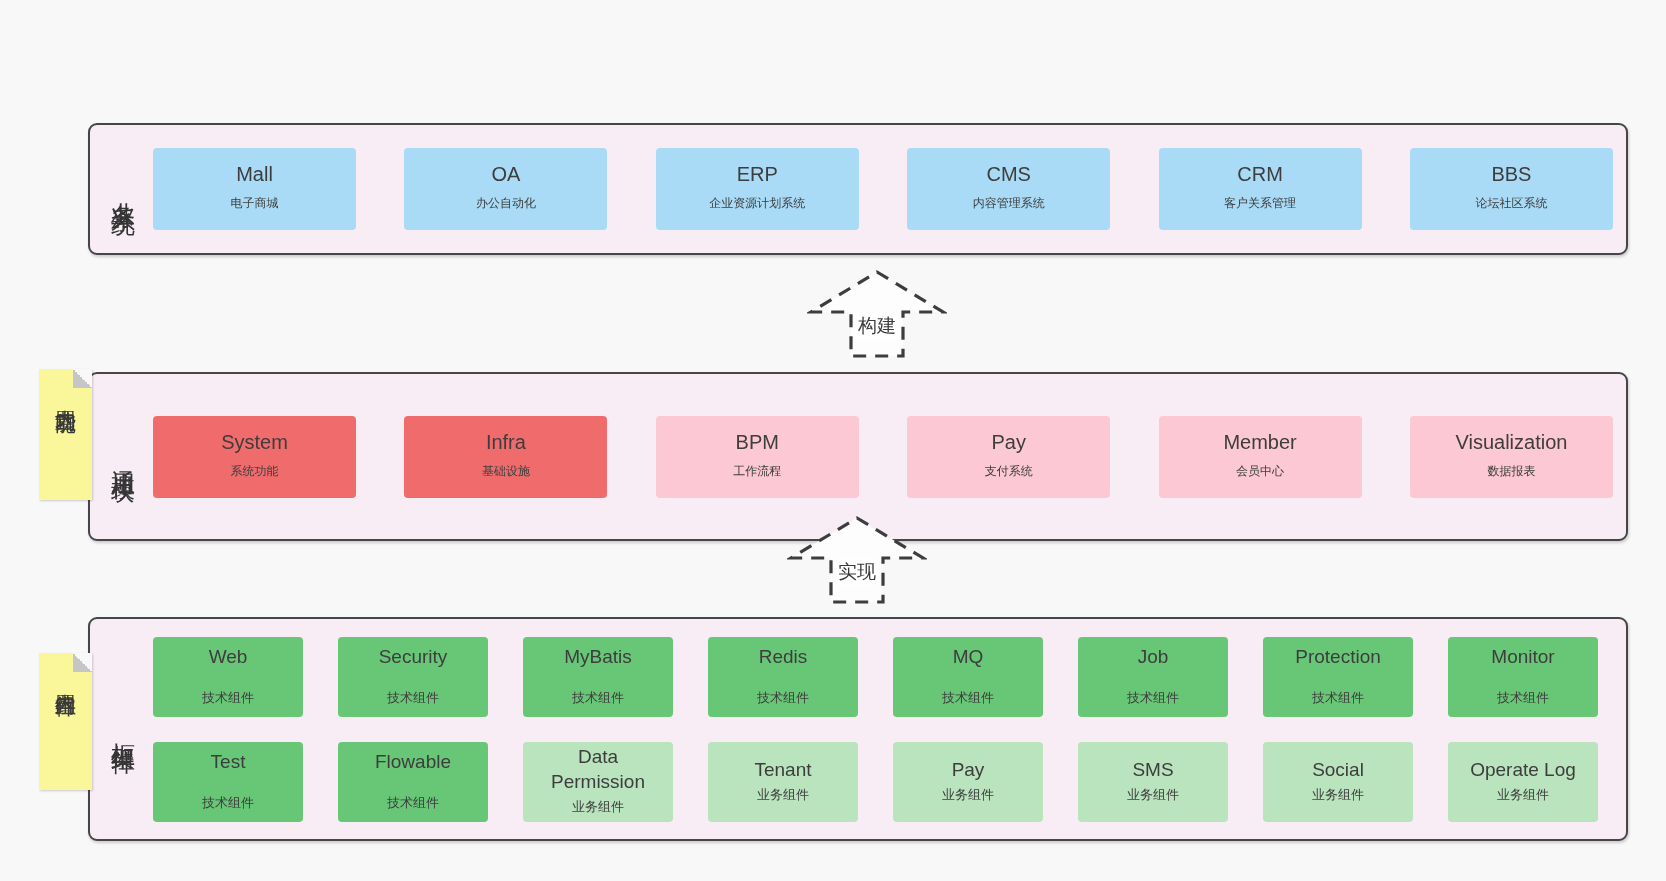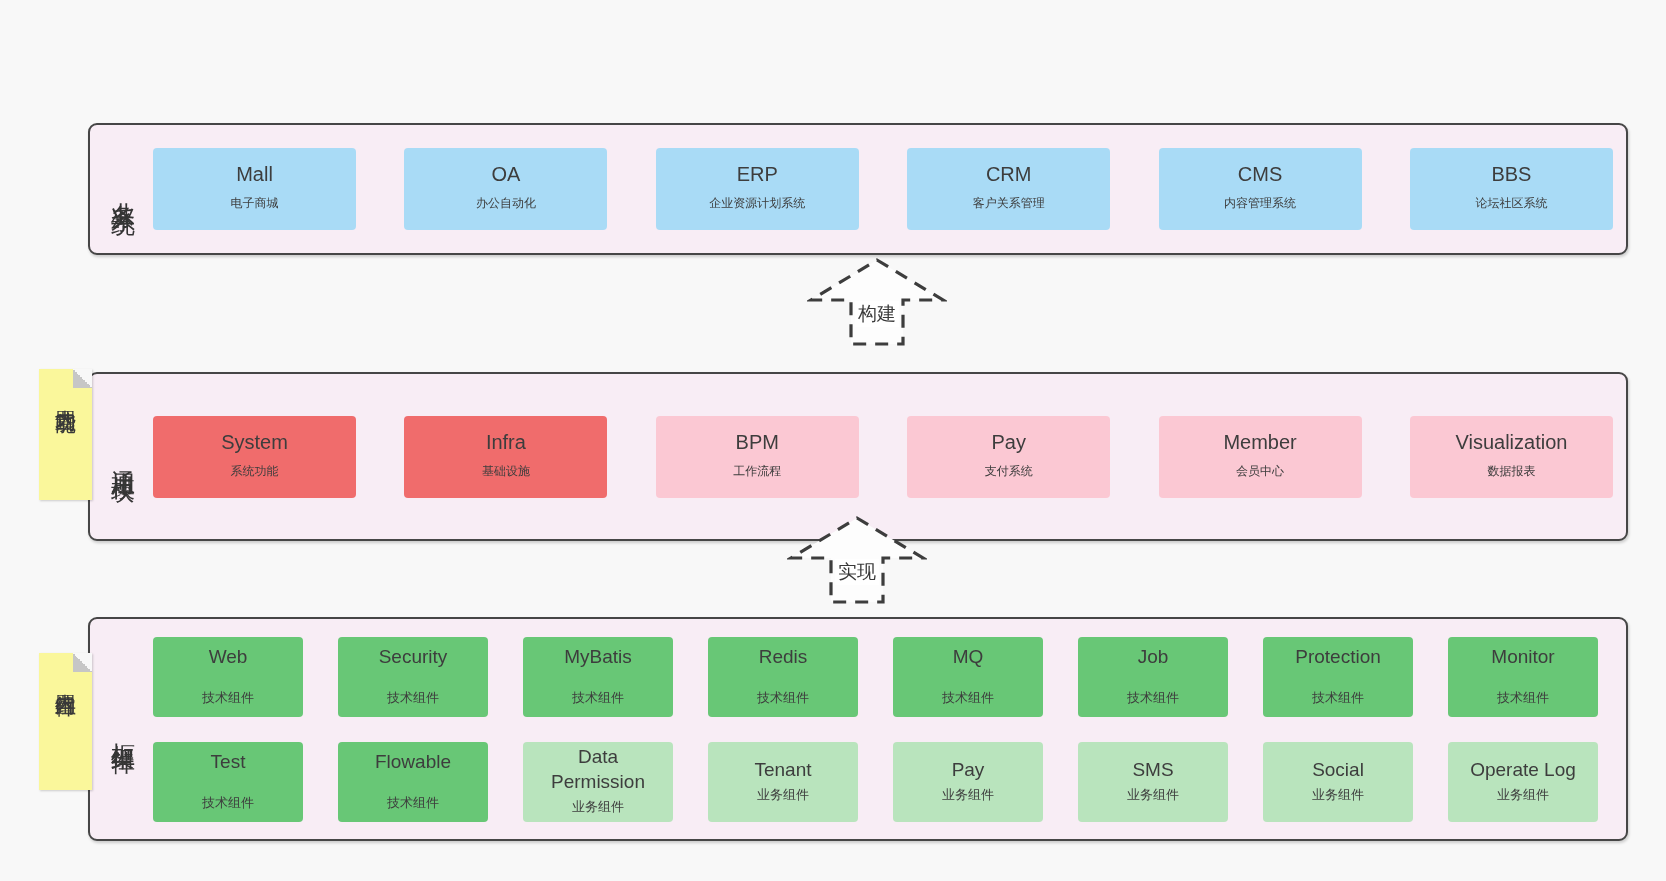--- a/index.html
+++ b/index.html
@@ -116,21 +116,21 @@
     letter-spacing: 1px;
     color: #383838;
   }
 
   
   .arrow {
     position: absolute;
     width: 140px;
     height: 92px;
   }
-  #arrow-build     { left: 807px; top: 256px; }
+  #arrow-build     { left: 807px; top: 268px; }
   #arrow-implement { left: 787px; top: 514px; }
   .arrow svg { display: block; }
   .arrow polygon {
     fill: #fdfdfd;
     stroke: #3d3d3d;
     stroke-width: 3.2;
     stroke-dasharray: 13 9;
   }
   .arrow-label {
     position: absolute;
@@ -158,26 +158,26 @@
       </div>
       <div class="box box6 blue">
         <div class="t">OA</div>
         <div class="s">办公自动化</div>
       </div>
       <div class="box box6 blue">
         <div class="t">ERP</div>
         <div class="s">企业资源计划系统</div>
       </div>
       <div class="box box6 blue">
+        <div class="t">CMS</div>
+        <div class="s">内容管理系统</div>
+      </div>
+      <div class="box box6 blue">
         <div class="t">CRM</div>
         <div class="s">客户关系管理</div>
-      </div>
-      <div class="box box6 blue">
-        <div class="t">CMS</div>
-        <div class="s">内容管理系统</div>
       </div>
       <div class="box box6 blue">
         <div class="t">BBS</div>
         <div class="s">论坛社区系统</div>
       </div>
     </div>
   </div>
 
   <div class="arrow" id="arrow-build">
     <svg width="140" height="92" viewBox="0 0 140 92">

